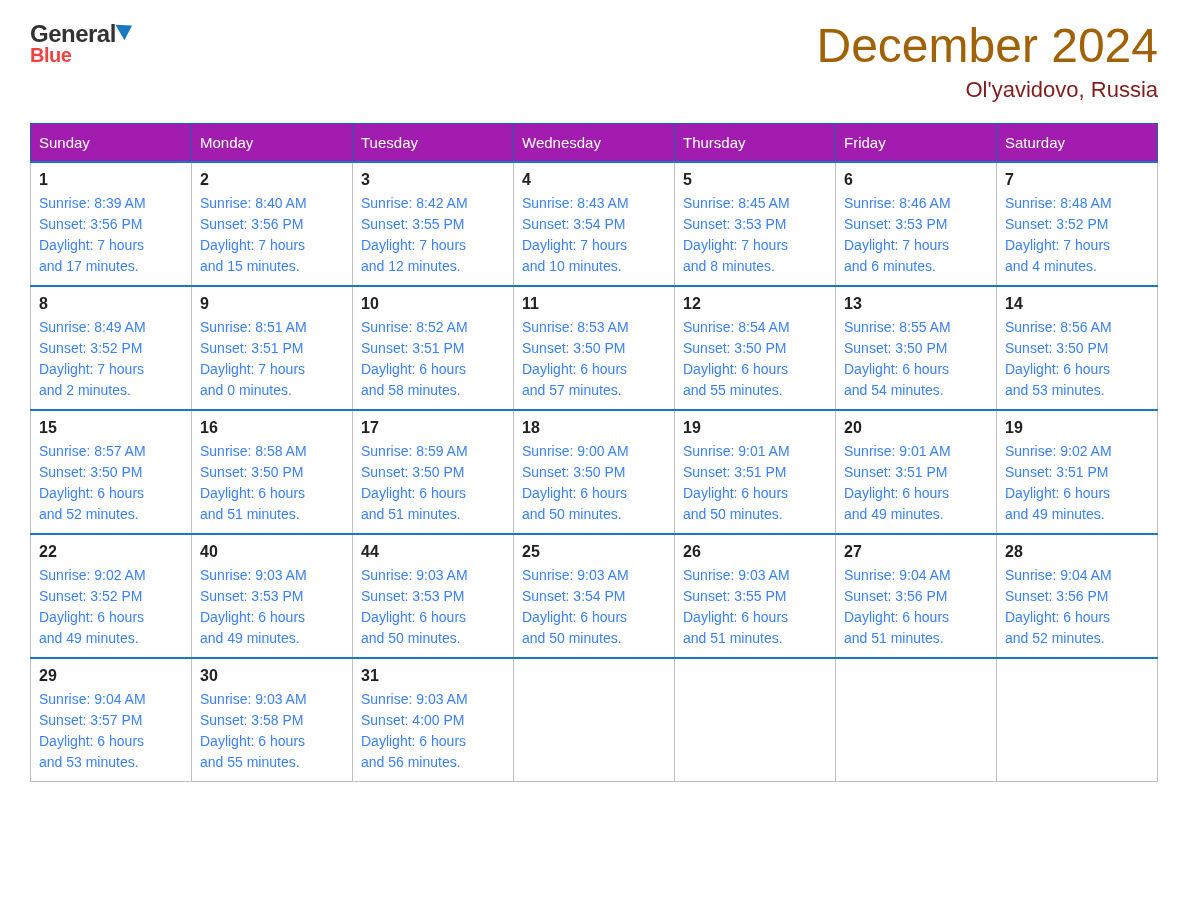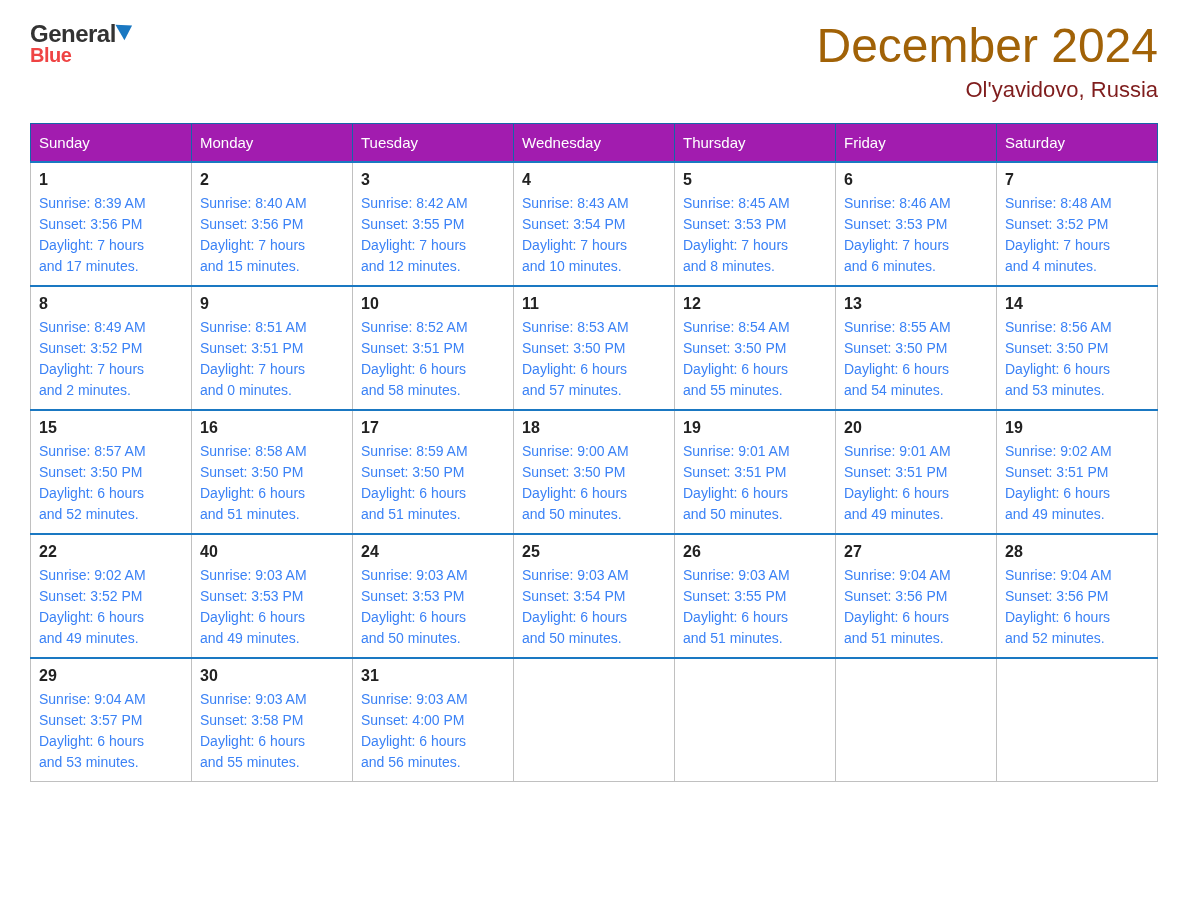--- a/index.html
+++ b/index.html
@@ -316,21 +316,21 @@
       </td>
         <td>
         <span class="day-number">40</span>
         <div class="day-info">
           Sunrise: 9:03 AM<br>
           Sunset: 3:53 PM<br>
           Daylight: 6 hours<br>and 49 minutes.
         </div>
       </td>
         <td>
-        <span class="day-number">24</span>
+        <span class="day-number">44</span>
         <div class="day-info">
           Sunrise: 9:03 AM<br>
           Sunset: 3:53 PM<br>
           Daylight: 6 hours<br>and 50 minutes.
         </div>
       </td>
         <td>
         <span class="day-number">25</span>
         <div class="day-info">
           Sunrise: 9:03 AM<br>

